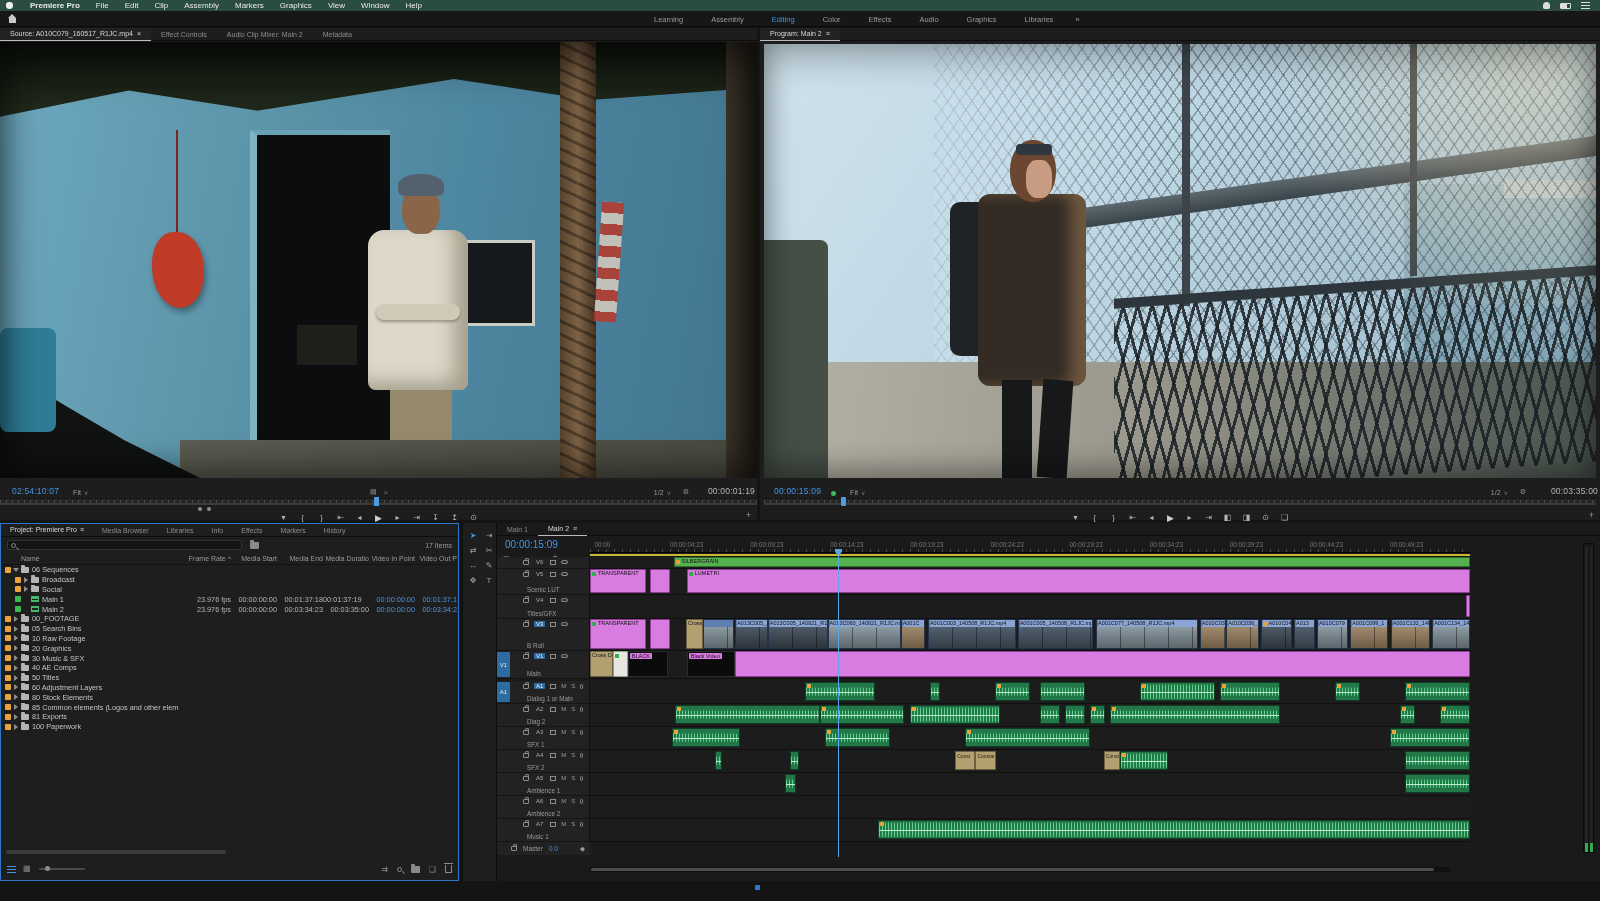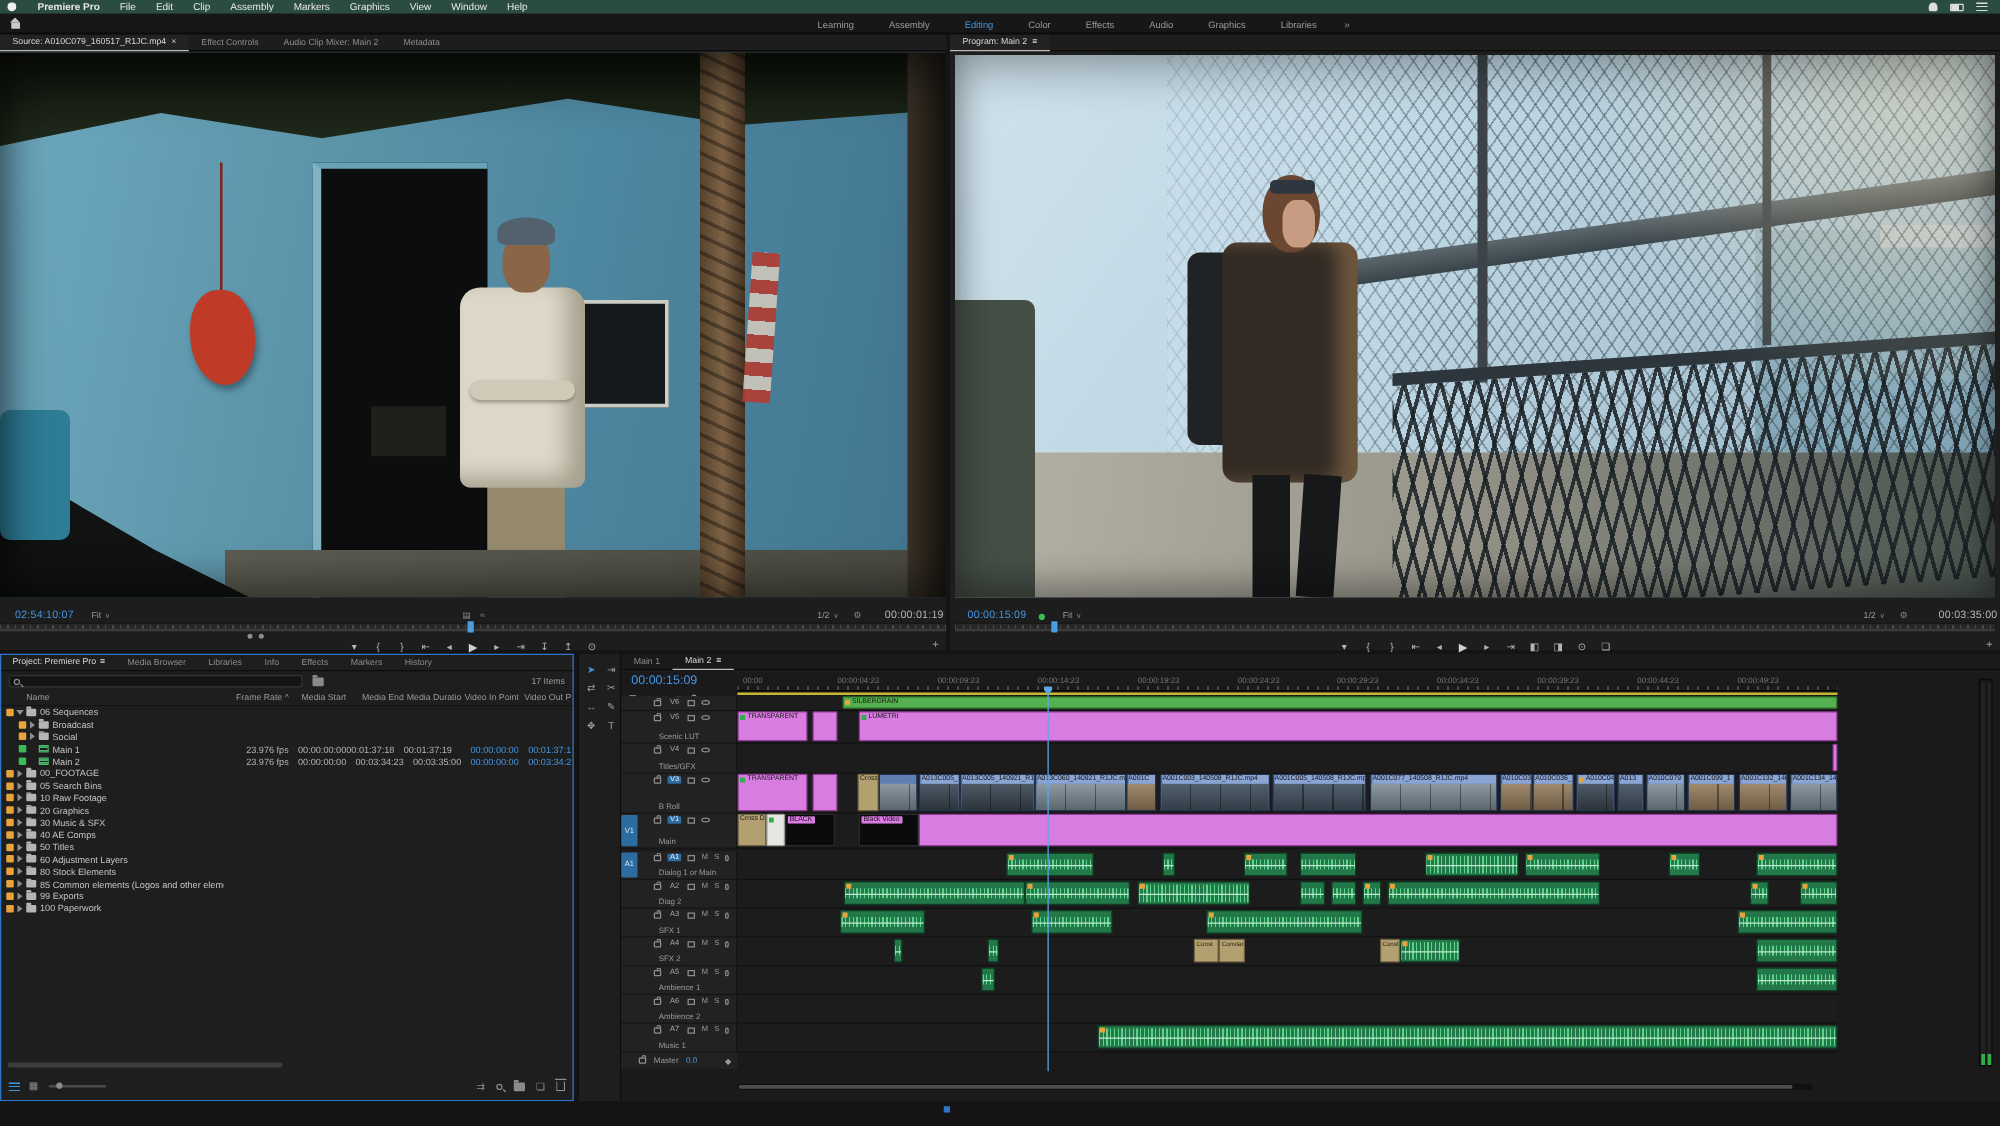--- a/index.html
+++ b/index.html
@@ -454,21 +454,21 @@
         </div>
         <div class="prow">
           <span class="c" style="width: 178px; flex: 0 0 auto; display: flex; align-items: center; gap: 3px; padding-left: 14px;">
             <span class="swatch sw-green"></span>
             <span style="width: 4px;"></span>
             <span class="seqico"></span>
             <span>Main 1</span>
           </span>
           <span class="c col-num" style="width: 52px; flex: 0 0 auto; text-align: right;">23.976 fps</span>
           <span class="c col-num" style="width: 46px; flex: 0 0 auto; text-align: right;">00:00:00:00</span>
-          <span class="c col-num" style="width: 46px; flex: 0 0 auto; ">00:01:37:18</span>
+          <span class="c col-num" style="width: 46px; flex: 0 0 auto; text-align: right;">00:01:37:18</span>
           <span class="c col-num" style="width: 46px; flex: 0 0 auto; text-align: left;">00:01:37:19</span>
           <span class="c col-blue" style="width: 46px; flex: 0 0 auto; text-align: right;">00:00:00:00</span>
           <span class="c col-blue" style="width: 42px; flex: 0 0 auto; text-align: right;">00:01:37:1</span>
         </div>
         <div class="prow">
           <span class="c" style="width: 178px; flex: 0 0 auto; display: flex; align-items: center; gap: 3px; padding-left: 14px;">
             <span class="swatch sw-green"></span>
             <span style="width: 4px;"></span>
             <span class="seqico"></span>
             <span>Main 2</span>
@@ -618,21 +618,21 @@
           <span class="c col-num" style="width: 46px; flex: 0 0 auto; text-align: right;"></span>
           <span class="c col-num" style="width: 46px; flex: 0 0 auto; text-align: right;"></span>
           <span class="c col-blue" style="width: 46px; flex: 0 0 auto; text-align: right;"></span>
           <span class="c col-blue" style="width: 42px; flex: 0 0 auto; text-align: right;"></span>
         </div>
         <div class="prow">
           <span class="c" style="width: 178px; flex: 0 0 auto; display: flex; align-items: center; gap: 3px; padding-left: 4px;">
             <span class="swatch sw-orange"></span>
             <span class="tri"></span>
             <span class="fold"></span>
-            <span>99 Exports</span>
+            <span>81 Exports</span>
           </span>
           <span class="c col-num" style="width: 52px; flex: 0 0 auto; text-align: right;"></span>
           <span class="c col-num" style="width: 46px; flex: 0 0 auto; text-align: right;"></span>
           <span class="c col-num" style="width: 46px; flex: 0 0 auto; text-align: right;"></span>
           <span class="c col-num" style="width: 46px; flex: 0 0 auto; text-align: right;"></span>
           <span class="c col-blue" style="width: 46px; flex: 0 0 auto; text-align: right;"></span>
           <span class="c col-blue" style="width: 42px; flex: 0 0 auto; text-align: right;"></span>
         </div>
         <div class="prow">
           <span class="c" style="width: 178px; flex: 0 0 auto; display: flex; align-items: center; gap: 3px; padding-left: 4px;">

